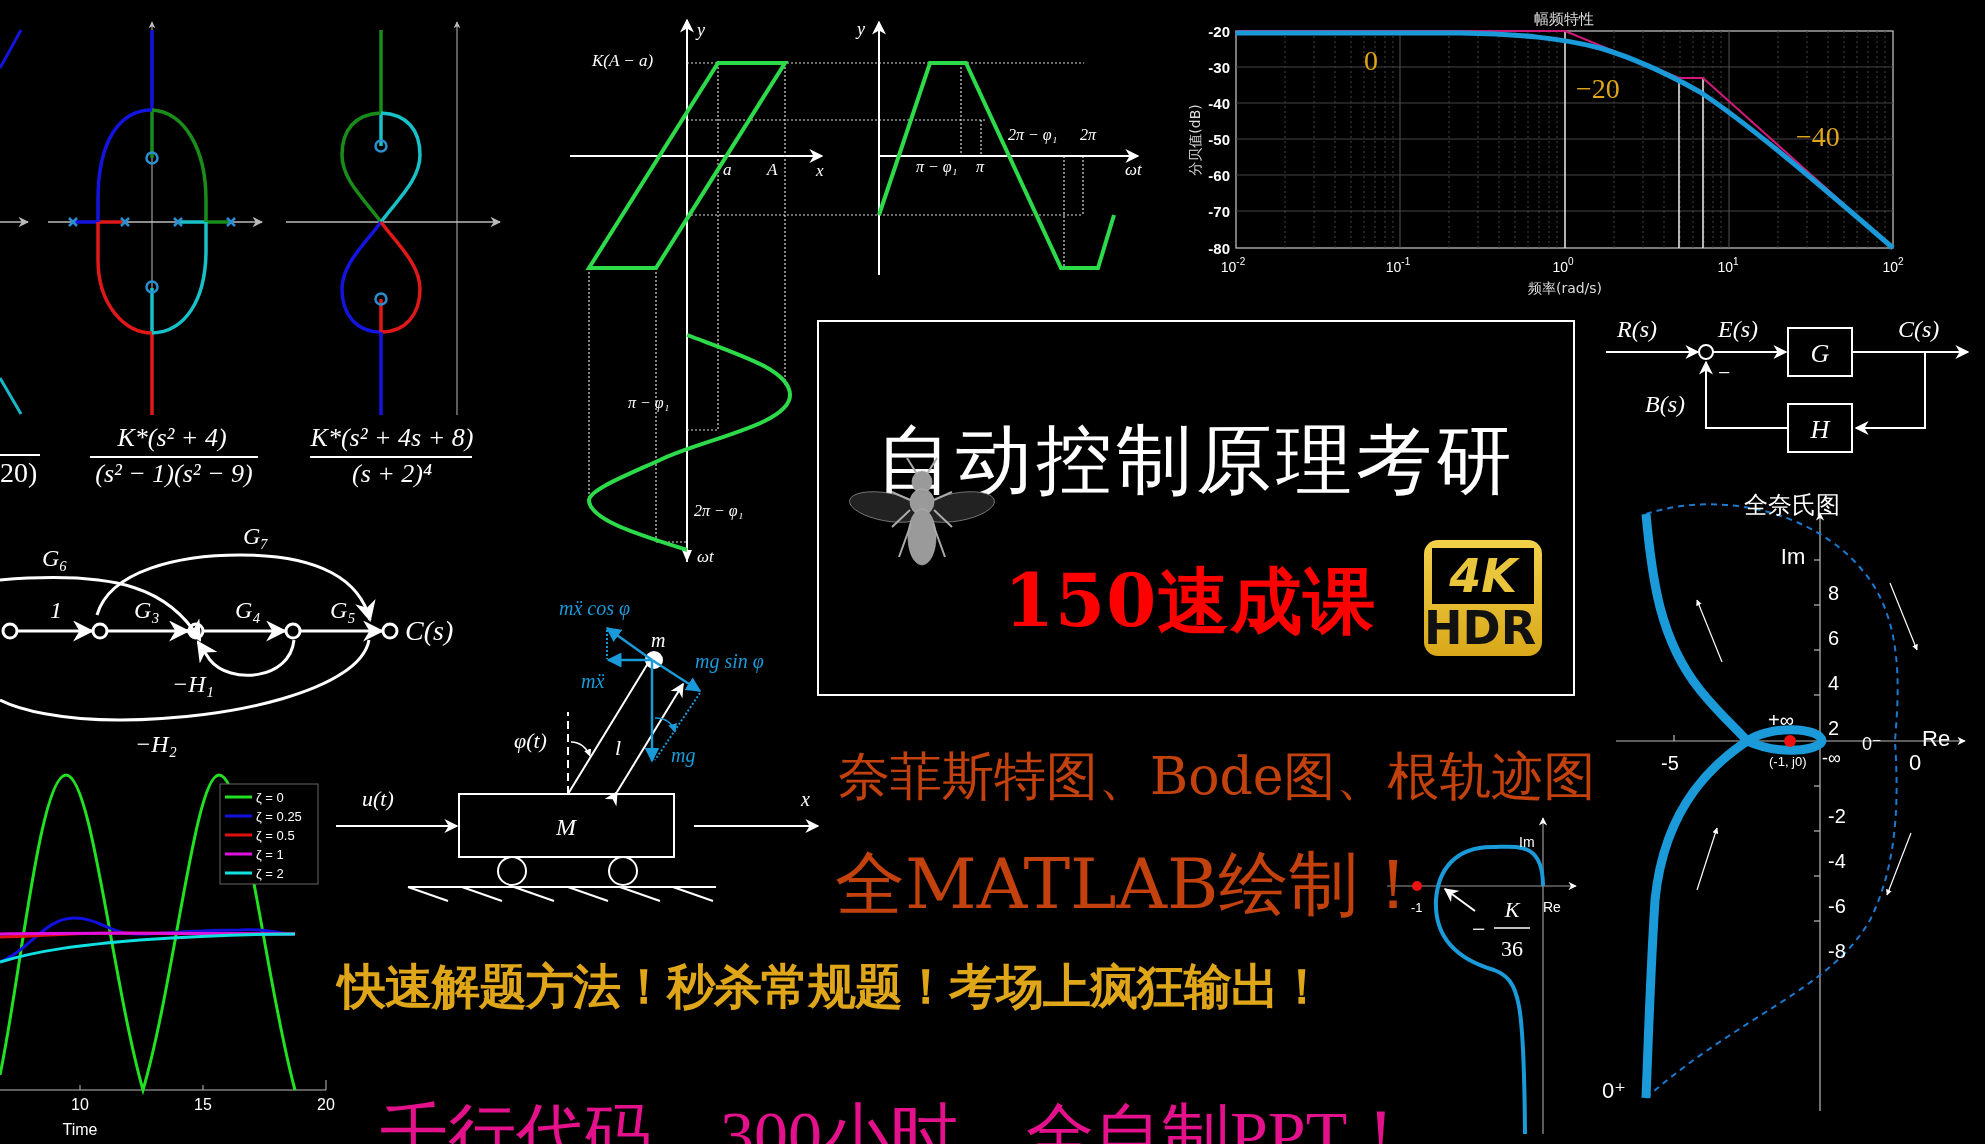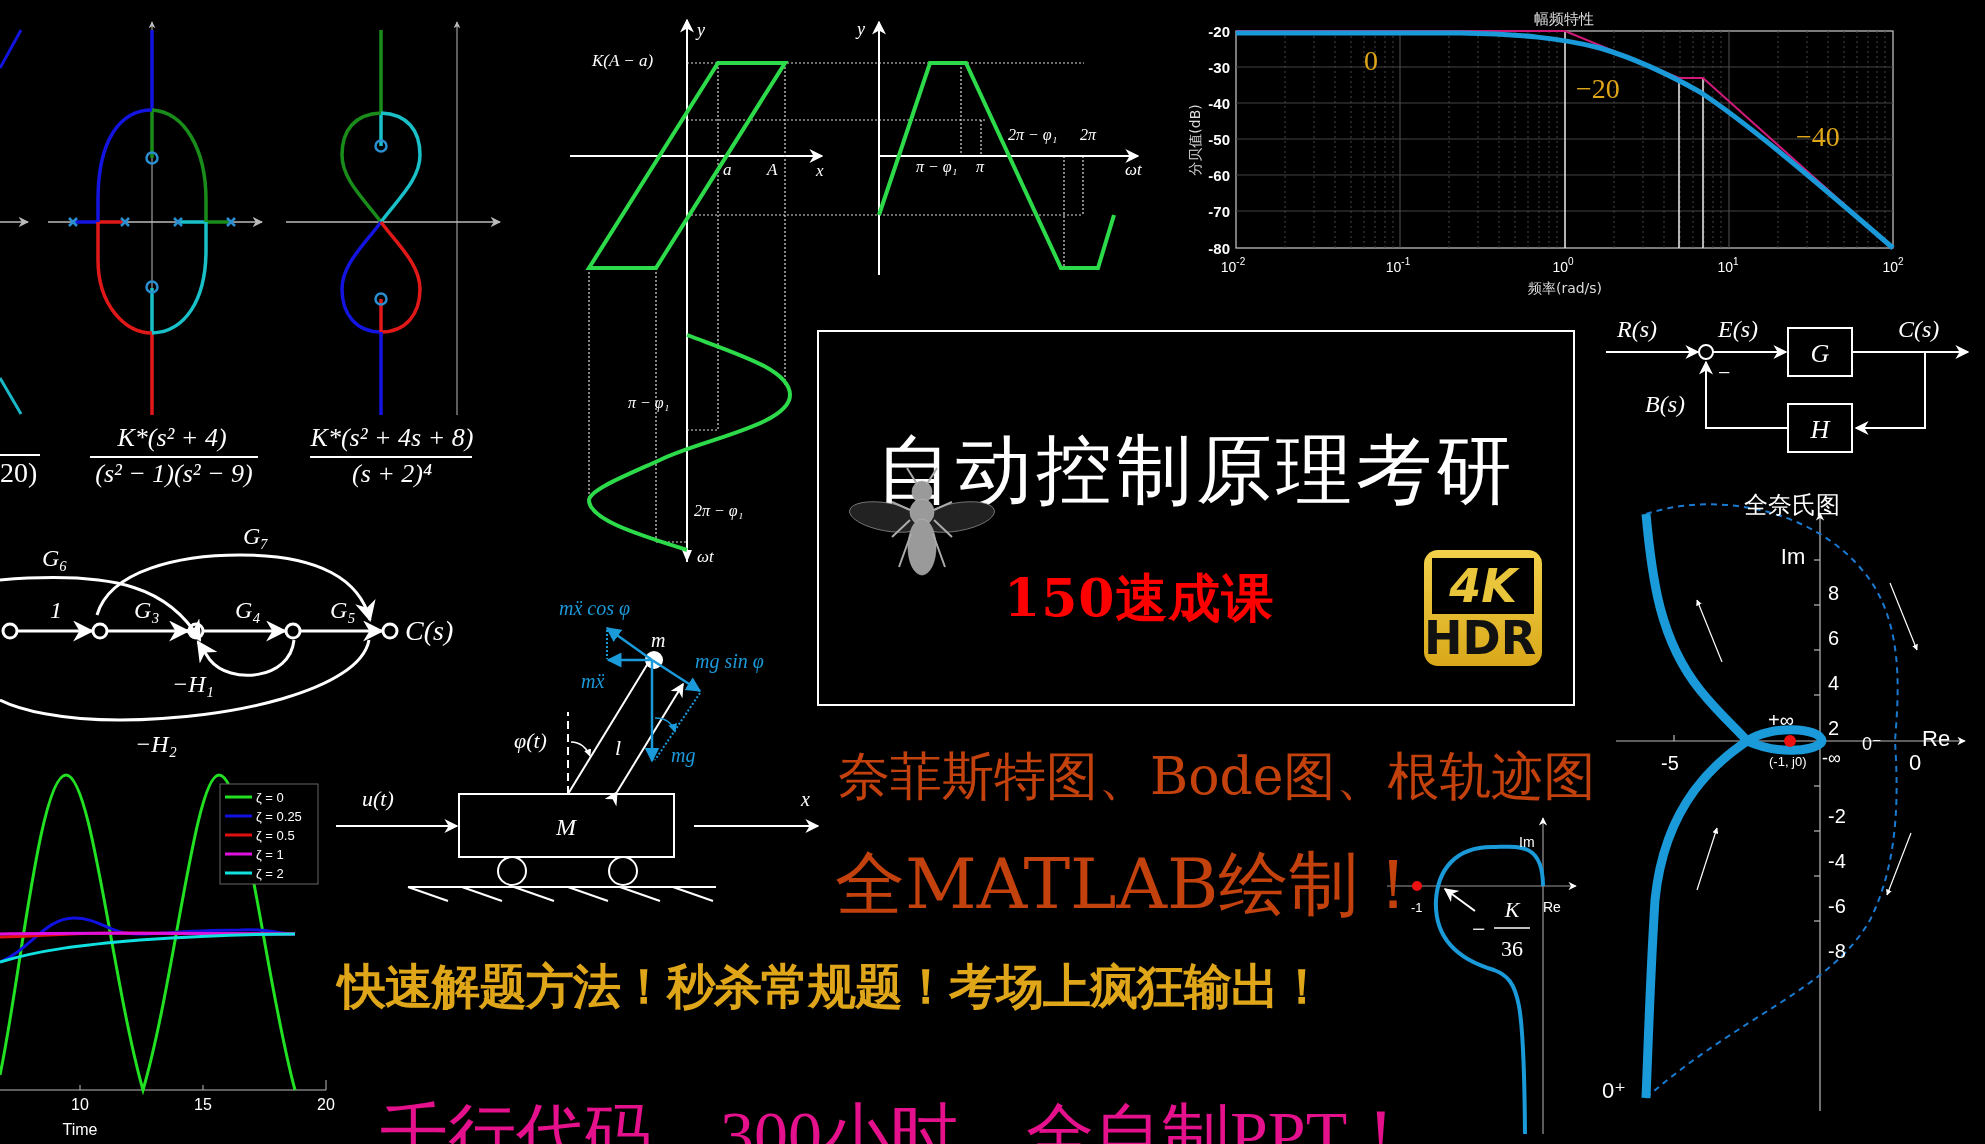--- a/index.html
+++ b/index.html
@@ -2,23 +2,23 @@
 <html><head>
 <meta charset="utf-8">
 <style>
   html, body { margin: 0; padding: 0; background: #000; }
   body { width: 1985px; height: 1144px; overflow: hidden; position: relative; font-family: "DejaVu Sans", sans-serif; }
   #canvas { position: absolute; left: 0; top: 0; }
   .math { font-family: "Liberation Serif", "DejaVu Serif", serif; font-style: italic; }
   .mathr { font-family: "Liberation Serif", "DejaVu Serif", serif; }
   .sans { font-family: "Liberation Sans", "DejaVu Sans", sans-serif; }
   .cjk { font-family: "DejaVu Sans", sans-serif; }
-  .title-box { position: absolute; left: 817px; top: 330px; width: 758px; height: 376px; border: 2px solid #fff; box-sizing: border-box; }
+  .title-box { position: absolute; left: 817px; top: 320px; width: 758px; height: 376px; border: 2px solid #fff; box-sizing: border-box; }
   .main-title { position: absolute; left: 0; right: 0; top: 88px; text-align: center; color: #fff; font-size: 76px; letter-spacing: 4px; font-family: "DejaVu Serif", serif; font-weight: 300; }
-  .sub-title { position: absolute; left: 185px; top: 232px; color: #ff0000; font-size: 52px; font-weight: bold; font-family: "DejaVu Serif", serif; letter-spacing: 1px; }
+  .sub-title { position: absolute; left: 185px; top: 232px; color: #ff0000; font-size: 72px; font-weight: bold; font-family: "DejaVu Serif", serif; letter-spacing: 1px; }
   .badge { position: absolute; left: 605px; top: 218px; width: 118px; height: 116px; background: linear-gradient(180deg, #f2d14a 0%, #d9a81a 100%); border-radius: 14px; }
   .badge-inner { position: absolute; left: 8px; top: 8px; right: 8px; height: 56px; background: #000; color: #e8c53a; font-family: "DejaVu Sans", sans-serif; font-weight: bold; font-size: 46px; text-align: center; line-height: 56px; font-style: italic; }
   .badge-hdr { position: absolute; left: 0; right: 0; bottom: 8px; text-align: left; color: #111; font-family: "DejaVu Sans", sans-serif; font-weight: bold; font-size: 46px; line-height: 40px; }
   .bee { position: absolute; left: 28px; top: 130px; width: 150px; height: 120px; }
   .green-line { position: absolute; color: #c2410c; font-family: "DejaVu Serif", serif; }
   .line1 { left: 838px; top: 742px; font-size: 52px; letter-spacing: 0px; }
   .line2 { left: 835px; top: 838px; font-size: 70px; font-family: "DejaVu Serif", serif; }
   .yellow-line { position: absolute; left: 338px; top: 955px; color: #e0a619; font-size: 48px; font-weight: bold; letter-spacing: -1px; }
   .pink-line { position: absolute; left: 380px; top: 1090px; color: #e5118c; font-size: 68px; font-family: Liberation Serif, serif; }
 </style>

